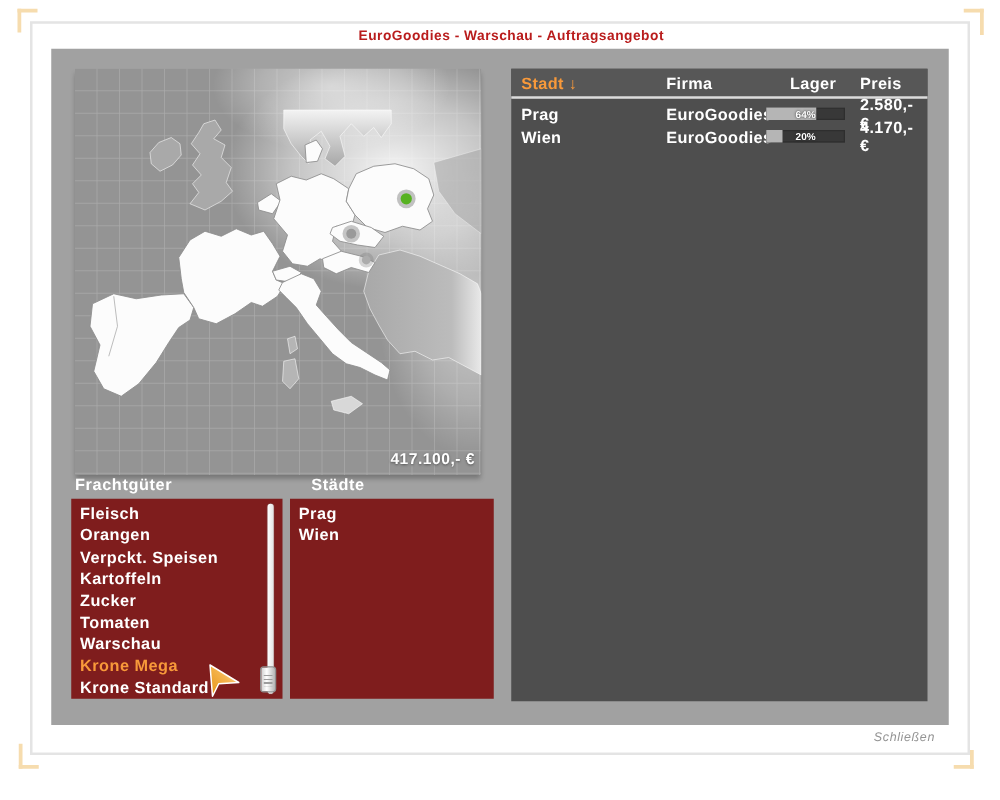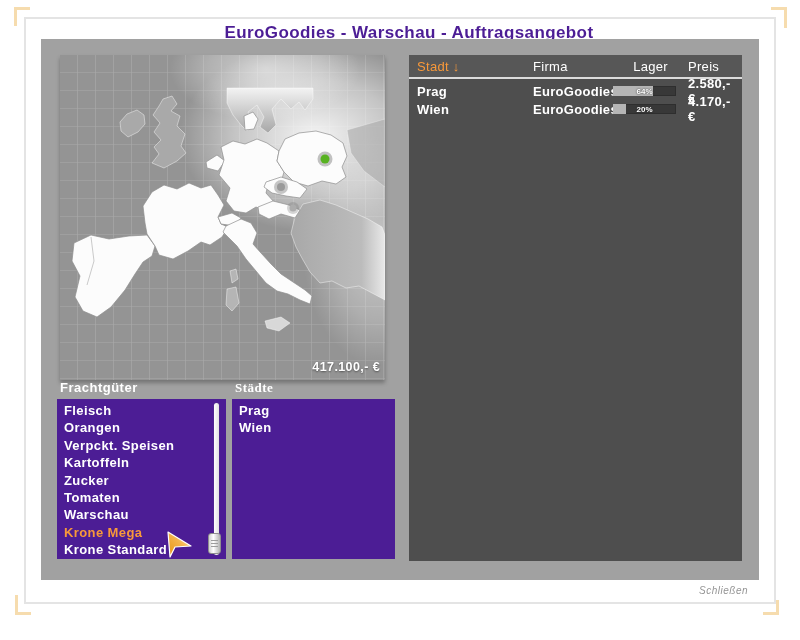--- a/index.html
+++ b/index.html
@@ -14,21 +14,21 @@
   .bk.tr{left:771px;top:7px;width:13px;height:18px;border-right-width:3px;border-top-width:3px;}
   .bk.bl{left:15px;top:595px;width:13px;height:17px;border-left-width:3px;border-bottom-width:3px;}
   .bk.br{left:763px;top:600px;width:13px;height:12px;border-right-width:3px;border-bottom-width:3px;}
 
   .window{
     position:absolute;left:24px;top:17px;width:752px;height:587px;
     background:#ffffff;border:2px solid #e4e4e4;box-sizing:border-box;
   }
   .titlebar{
     position:absolute;left:18px;right:0;top:4px;text-align:center;
-    font-size:17px;font-weight:bold;letter-spacing:.4px;color:#4c1d95;
+    font-size:11px;font-weight:bold;letter-spacing:.4px;color:#b91c1c;
   }
   .panel{
     position:absolute;left:15px;top:20px;width:718px;height:541px;background:#a1a1a1;
   }
 
   
   .map{
     position:absolute;left:19px;top:16px;width:325px;height:325px;
     box-shadow:0 3px 4px rgba(0,0,0,.28), inset 0 0 14px rgba(0,0,0,.10);
   }
@@ -38,21 +38,21 @@
     font-size:12.5px;font-weight:bold;letter-spacing:.4px;
     text-shadow:0 1px 2px rgba(0,0,0,.45);
   }
 
   
   .offers{
     position:absolute;left:368px;top:16px;width:333px;height:506px;background:#4e4e4e;
   }
   .thead{
     height:22px;background:#575757;border-bottom:2px solid #dcdcdc;
-    display:flex;align-items:center;color:#ffffff;font-size:13px;font-weight:normal;letter-spacing:.3px;
+    display:flex;align-items:center;color:#ffffff;font-size:13px;font-weight:bold;letter-spacing:.3px;
   }
   .trow{
     display:flex;align-items:center;height:18px;color:#ffffff;
     font-size:13px;font-weight:bold;letter-spacing:.3px;
   }
   .trow.first{margin-top:3px;}
   .c1{width:124px;box-sizing:border-box;padding-left:8px;}
   .c2{width:80px;}
   .c3{width:75px;display:flex;justify-content:flex-start;align-items:center;}
   .thead .c3{justify-content:center;}
@@ -66,23 +66,23 @@
   .bar .pct{
     position:absolute;left:0;right:0;top:0;bottom:0;display:flex;align-items:center;justify-content:center;
     font-size:8px;font-weight:bold;color:#ffffff;text-shadow:0 0 2px #222;letter-spacing:0;
   }
 
   
   .boxlabel{
     position:absolute;top:341px;color:#ffffff;font-size:13px;font-weight:bold;letter-spacing:.5px;
   }
   .lab-freight{left:19px;}
-  .lab-cities{left:194px;font-family:Liberation Serif, serif;}
+  .lab-cities{left:208px;}
   .listbox{
-    position:absolute;top:360px;height:160px;background:#4c1d95;box-sizing:border-box;padding-top:3px;
+    position:absolute;top:360px;height:160px;background:#7f1d1d;box-sizing:border-box;padding-top:3px;
   }
   .box-freight{left:16px;width:169px;}
   .box-cities{left:191px;width:163px;}
   .litem{
     height:17.4px;line-height:17.4px;padding-left:7px;color:#ffffff;
     font-size:13px;font-weight:bold;letter-spacing:.4px;white-space:nowrap;
   }
   .litem.selected{color:#f8993a;}
 
   

